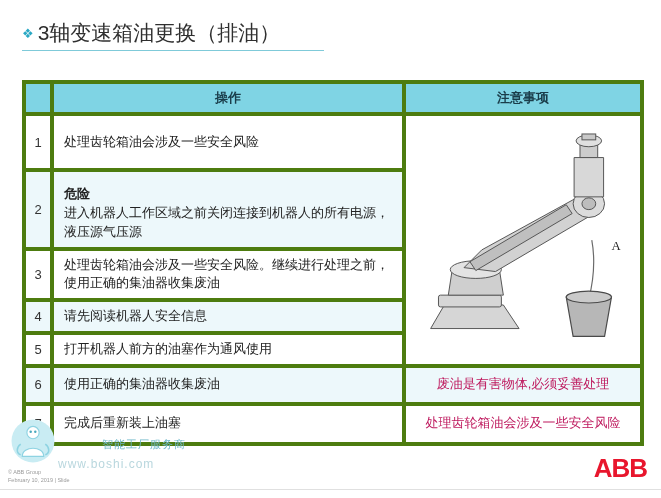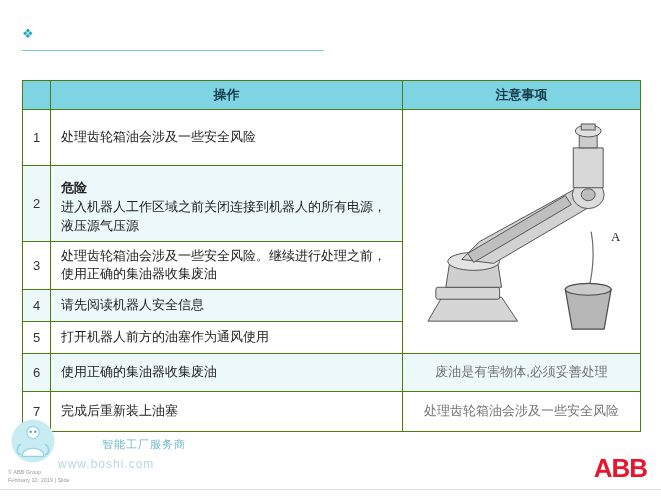--- a/index.html
+++ b/index.html
@@ -53,21 +53,21 @@
   
   .table {
     position: absolute;
     left: 22px;
     top: 80px;
     width: 618px;
     border-collapse: collapse;
     table-layout: fixed;
   }
   .table td, .table th {
-    border: 1px solid #4d7c0f;
+    border: 4px solid #4d7c0f;
     vertical-align: middle;
     padding: 0;
   }
   thead th {
     background: #7fd4e4;
     color: #1a3d4a;
     font-size: 13px;
     font-weight: bold;
     height: 28px;
     text-align: center;
@@ -82,21 +82,21 @@
     color: #333;
   }
   td.op {
     font-size: 13px;
     color: #222;
     padding: 5px 8px 5px 10px;
     line-height: 1.45;
   }
   td.note {
     font-size: 13px;
-    color: #737373;
+    color: #be185d;
     text-align: center;
     padding: 4px 8px;
     line-height: 1.45;
   }
   .danger {
     font-weight: bold;
     display: block;
     margin-top: 8px;
   }
   .row-alt td { background: #edf8fb; }
@@ -166,20 +166,21 @@
     background: #e0e0e0;
   }
 </style>
 </head>
 <body>
 
 <div class="slide">
 
   <div class="title-row">
     <span class="title-bullet">❖</span>
+    <span class="title-text">3轴变速箱油更换（排油）</span>
   </div>
   <div class="title-underline"></div>
 
   <table class="table">
     <colgroup>
       <col class="col-num">
       <col class="col-op">
       <col class="col-note">
     </colgroup>
     <thead>

